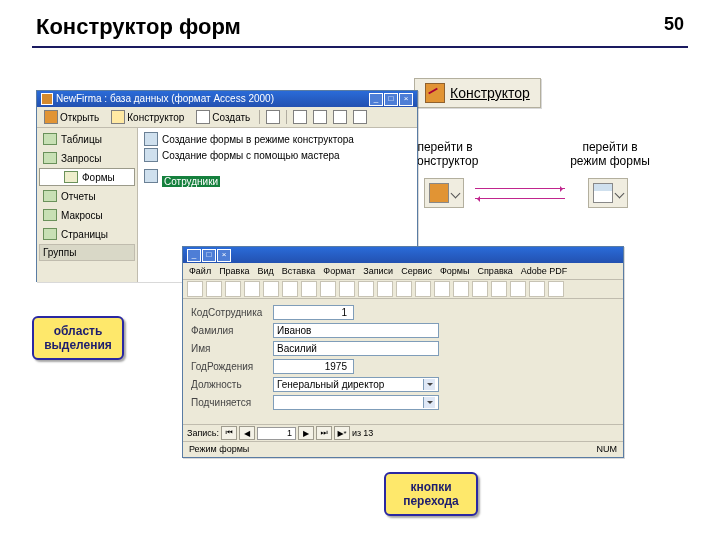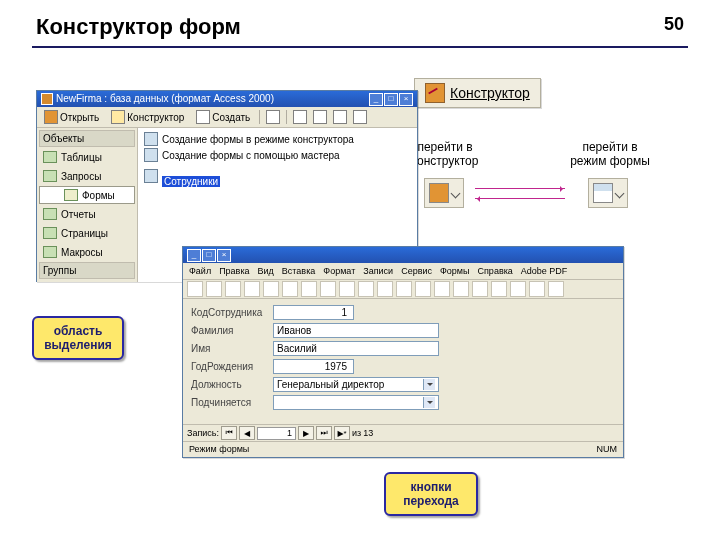--- a/index.html
+++ b/index.html
@@ -83,21 +83,21 @@
     display:flex; flex-direction:column; padding:2px; gap:1px;
   }
   .obj-title { background:#d9d8c7; padding:2px 3px; font-size:10px; border:1px solid #c0bcae; }
   .obj-item  { padding:2px 3px; display:flex; align-items:center; gap:4px; border:1px solid transparent; }
   .obj-item.active { background:#fff; border:1px solid #9b9a8a;padding-left:24px; }
   .obj-icon { width:12px; height:10px; background:#c8e0b4; border:1px solid #6a915a; }
   .obj-icon.form{ background:#eec; }
   .db-list { flex:1; padding:4px 6px; display:flex; flex-direction:column; gap:2px; }
   .db-list-item { display:flex; align-items:center; gap:4px; font-size:10px; }
   .db-list-item .li-icon { width:12px; height:12px; border:1px solid #6a8095; background:#cfe0ee; }
-  .db-list-item.selected span.lbl { background:#1d4ed8; color:#fff; padding:0 2px;margin-top:12px; }
+  .db-list-item.selected span.lbl { background:#15803d; color:#fff; padding:0 2px;margin-top:12px; }
 
   
   .big-btn {
     position:absolute; left:414px; top:78px;
     background:#f0ede0; border:1px solid #b3af9e;
     padding:4px 10px; display:flex; align-items:center; gap:5px;
     font-size:14px; box-shadow:1px 1px 0 rgba(0,0,0,.15);
   }
   .big-btn .ico { width:18px; height:18px; background:#e19434; border:1px solid #8f612e; display:inline-block; position:relative; }
   .big-btn .ico::after { content:""; position:absolute; width:10px; height:2px; background:#a03; transform:rotate(-30deg); top:6px; left:2px; }
@@ -215,44 +215,43 @@
     <span class="mini-sep"></span>
     <span class="mini-icon"></span>
     <span class="mini-sep"></span>
     <span class="mini-icon"></span>
     <span class="mini-icon"></span>
     <span class="mini-icon"></span>
     <span class="mini-icon"></span>
   </div>
   <div class="db-body">
     <div class="obj-panel">
-      <div class="obj-title">Объекты</div>
       <div class="obj-item">
           <span class="obj-icon"></span>
           <span>Таблицы</span>
         </div>
       <div class="obj-item">
           <span class="obj-icon"></span>
           <span>Запросы</span>
         </div>
       <div class="obj-item active">
           <span class="obj-icon form"></span>
           <span>Формы</span>
         </div>
       <div class="obj-item">
           <span class="obj-icon"></span>
           <span>Отчеты</span>
         </div>
       <div class="obj-item">
           <span class="obj-icon"></span>
+          <span>Макросы</span>
+        </div>
+      <div class="obj-item">
+          <span class="obj-icon"></span>
           <span>Страницы</span>
-        </div>
-      <div class="obj-item">
-          <span class="obj-icon"></span>
-          <span>Макросы</span>
         </div>
       <div class="obj-title">Группы</div>
     </div>
     <div class="db-list">
       <div class="db-list-item">
           <span class="li-icon"></span>
           <span class="lbl">Создание формы в режиме конструктора</span>
         </div>
       <div class="db-list-item">
           <span class="li-icon"></span>

